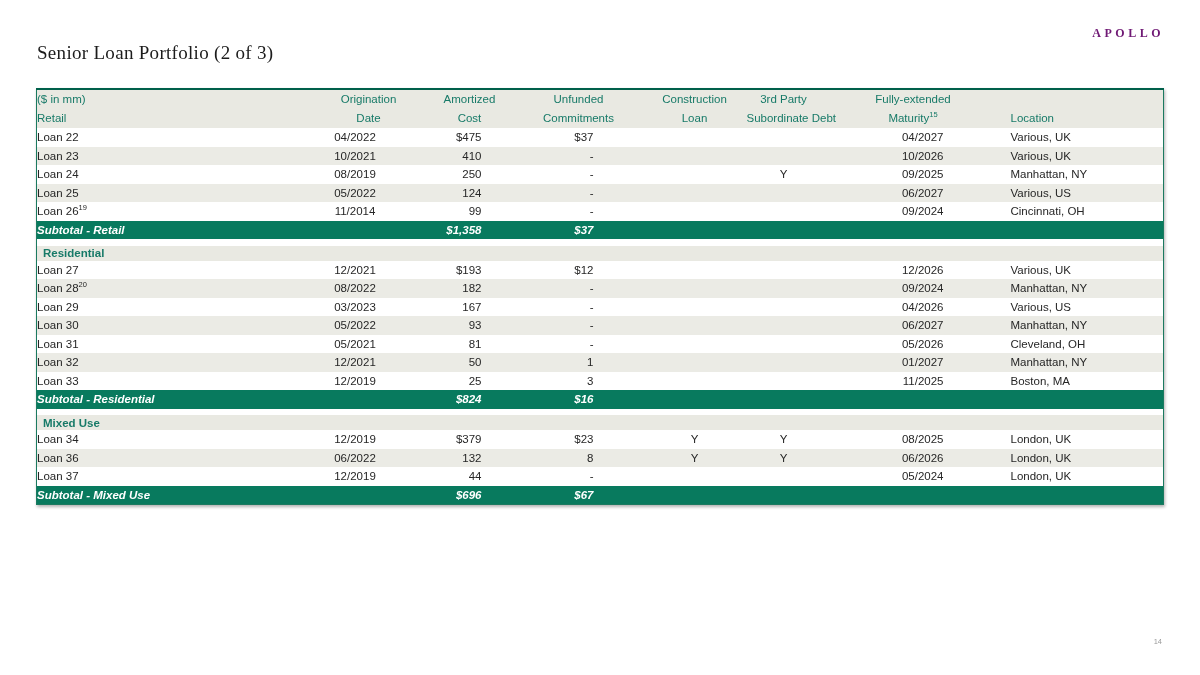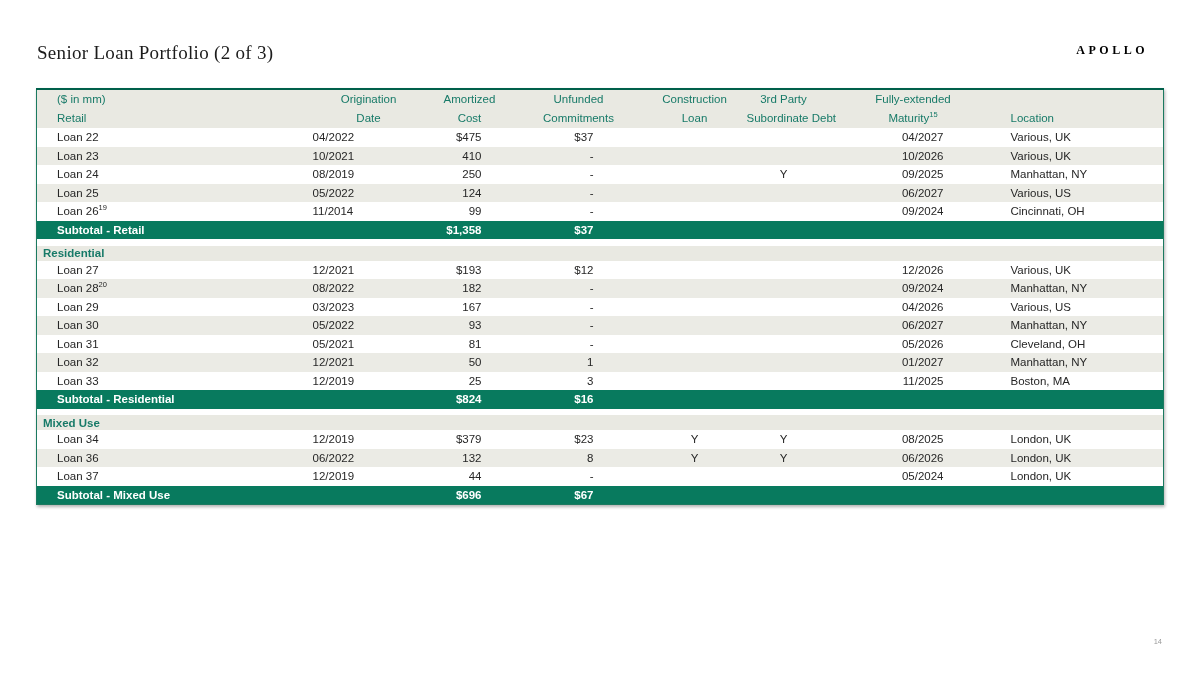--- a/index.html
+++ b/index.html
@@ -2,23 +2,23 @@
 <html><head>
 <meta charset="utf-8">
 <style>
   * { margin:0; padding:0; box-sizing:border-box; }
   html,body { background:#fff; }
   .slide {
     position:relative; width:1200px; height:675px; background:#ffffff;
     font-family:"Liberation Sans", sans-serif; overflow:hidden;
   }
   .logo {
-    position:absolute; top:26px; right:52px;
+    position:absolute; top:26px; right:36px;
     font-family:"Liberation Serif", serif; font-size:12px; font-weight:700;
-    letter-spacing:3.5px; color:#000000;margin-top:17px;
+    letter-spacing:3.5px; color:#701a75;
   }
   .title {
     position:absolute; top:42px; left:37px;
     font-family:"Liberation Serif", serif; font-weight:400;
     font-size:19px; letter-spacing:0.3px; color:#1c1c1c; white-space:nowrap;
   }
   .table-wrap { position:absolute; left:36px; top:88px; width:1127px; }
   table.loans {
     width:1127px; border-collapse:collapse; table-layout:fixed;
     font-size:11.5px; color:#262626;
@@ -27,30 +27,30 @@
     background:#fff;
   }
   table.loans td, table.loans th { overflow:visible; white-space:nowrap; font-weight:400; }
   thead th {
     background:#e9e9e2; color:#177a68; font-weight:700; height:19.5px;
     vertical-align:middle;
   }
   tr.data td { height:18.5px; }
   tbody.sec tr.data:nth-child(even) td { background:#ebebe5; }
   tr.subtotal td {
-    background:#087a5e; color:#ffffff; font-weight:700; height:18.5px;
+    background:#087a5e; color:#ffffff; font-weight:700; height:18.5px;font-style:italic;
   }
   tbody.gap td { height:6.5px; background:#fff; }
   tbody.labelrow td {
     height:15px; background:#e9e9e2; color:#177a68; font-weight:700;
     text-align:left; padding-left:6px;
   }
   
-  .c-name   { text-align:left;  padding-left:20px; }
-  .c-date   { text-align:left; padding-right:27px; }
+  .c-name   { text-align:left;  padding-left:0; }
+  .c-date   { text-align:center; padding-right:27px; }
   .c-cost   { text-align:right; padding-right:33px; }
   .c-commit { text-align:right; padding-right:49px; }
   .c-constr { text-align:center; }
   .c-third  { text-align:center; }
   .c-mat    { text-align:right; padding-right:62px; }
   .c-loc    { text-align:left;  padding-left:5px; }
   
   th.hc { text-align:center; padding:0; }
   sup.fn { font-size:7.5px; vertical-align:super; line-height:0; }
   .footnote {

